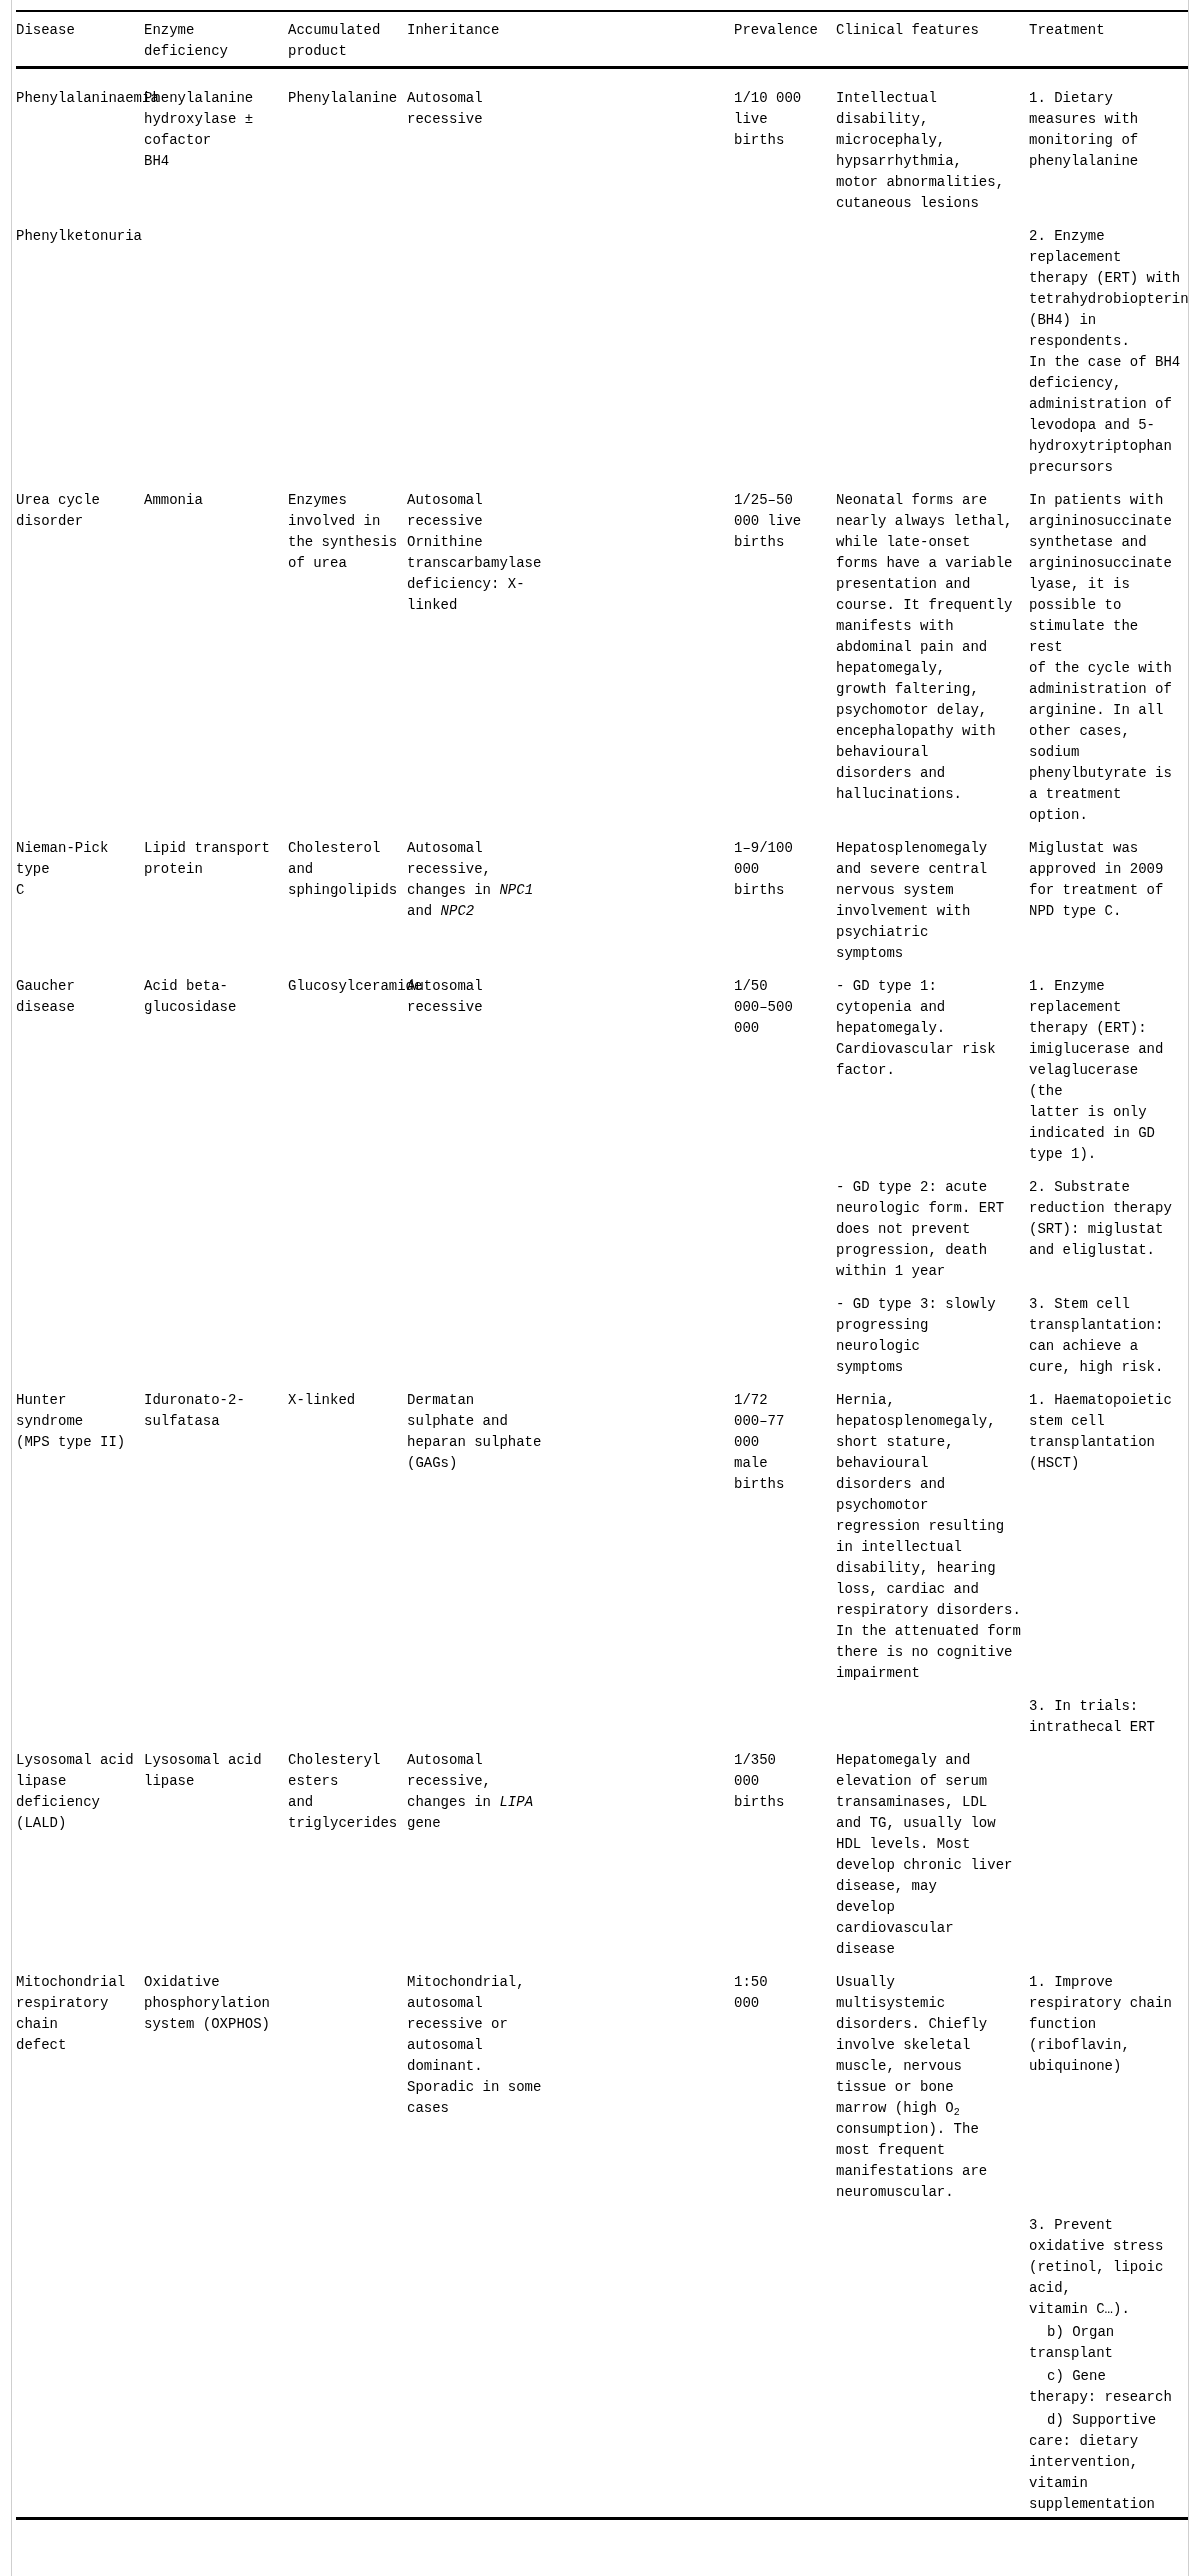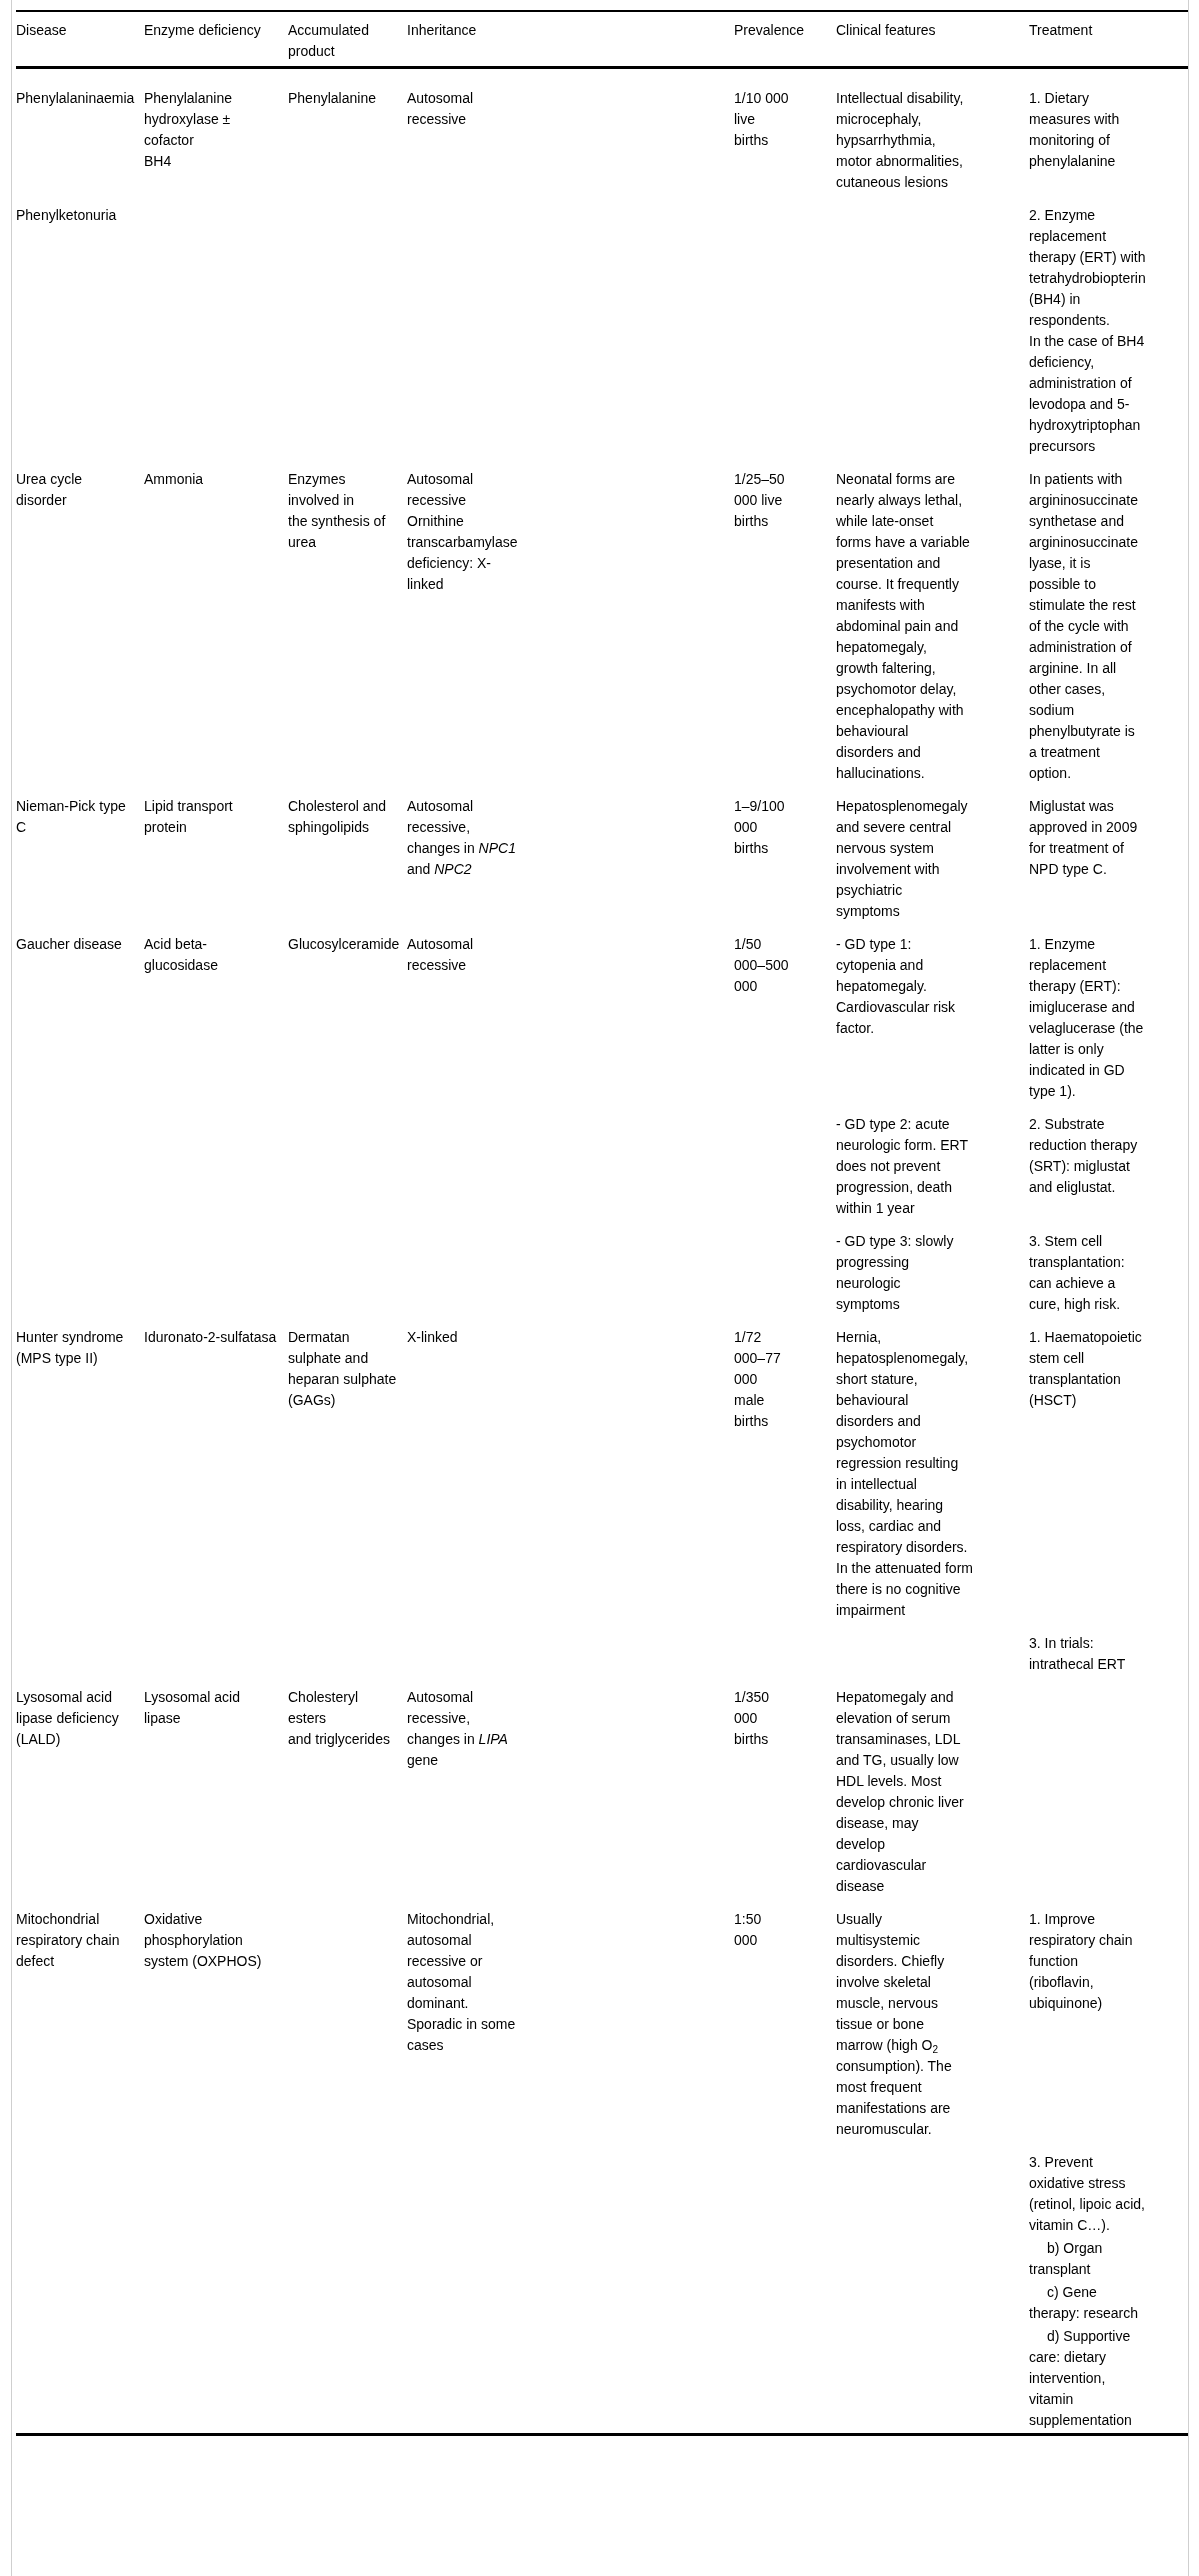--- a/index.html
+++ b/index.html
@@ -11,20 +11,21 @@
   }
   .sheet {
     margin-left: 11px; width: 1178px; min-height: 2576px;
     border-left: 1px solid #cfcfcf; border-right: 1px solid #cfcfcf;
     padding: 10px 0 0 4px;
   }
   .table { border-top: 2px solid #000; }
   .thead, .tr {
     display: grid;
     grid-template-columns: 128px 144px 119px 327px 102px 193px 1fr;
+    font-family: Liberation Mono, monospace;
   }
   .thead { padding: 8px 0 4px 0; border-bottom: 3px solid #000; }
   .th { white-space: pre-line; padding-right: 8px; }
   .tbody { padding-top: 7px; border-bottom: 3px solid #000; }
   .tr { margin-bottom: 2px; margin-top: 12px; }
   .td { padding-right: 8px; }
   .block { white-space: pre-line; }
   .block + .block { margin-top: 2px; }
   .block.indent { text-indent: 18px; }
   i { font-style: italic; text-align: center; }
@@ -282,27 +283,27 @@
         </div>
         <div class="tr">
           <div class="td">
             <div class="block">Hunter syndrome
 (MPS type II)</div>
           </div>
           <div class="td">
             <div class="block">Iduronato-2-sulfatasa</div>
           </div>
           <div class="td">
+            <div class="block">X-linked</div>
+          </div>
+          <div class="td">
             <div class="block">Dermatan
 sulphate and
 heparan sulphate
 (GAGs)</div>
-          </div>
-          <div class="td">
-            <div class="block">X-linked</div>
           </div>
           <div class="td">
             <div class="block">1/72
 000–77
 000
 male
 births</div>
           </div>
           <div class="td">
             <div class="block">Hernia,

